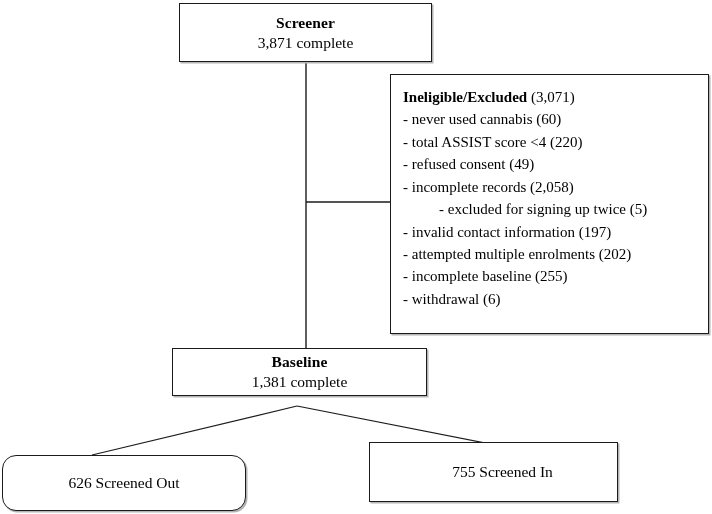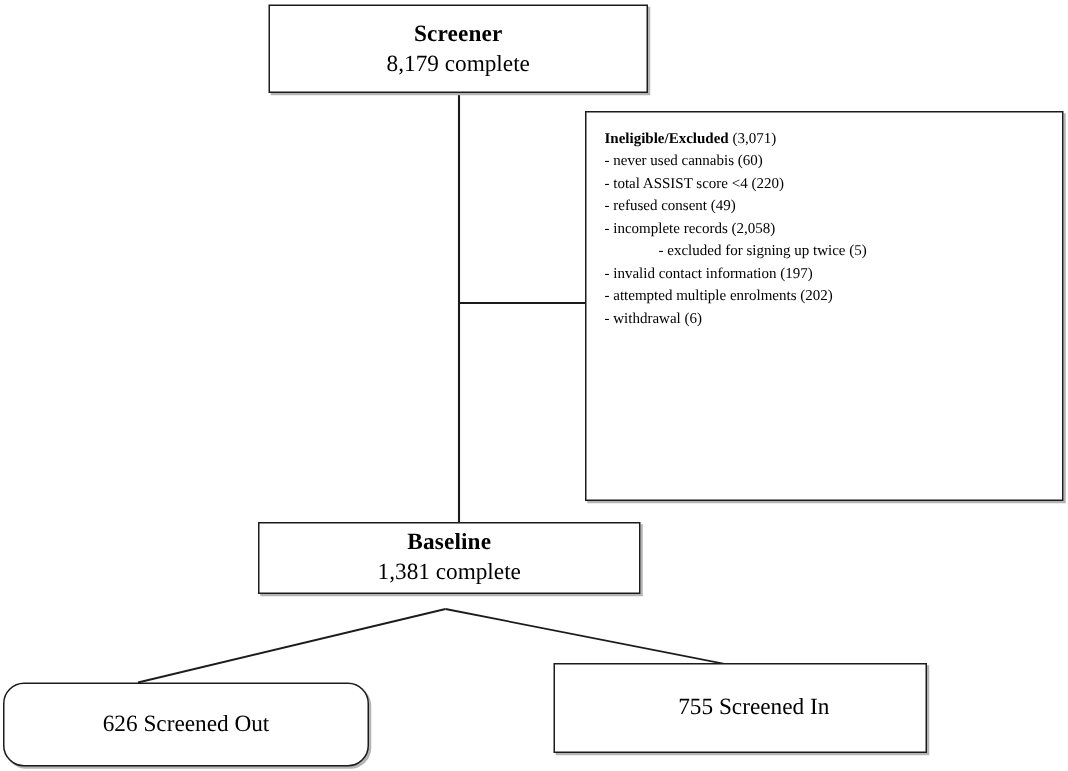--- a/index.html
+++ b/index.html
@@ -69,21 +69,21 @@
     left: 390px;
     top: 74px;
     width: 319px;
     height: 260px;
     padding: 11px 10px 8px 12px;
   }
   #exclusion-list {
     display: block;
   }
   .excl-line {
-    font-size: 10px;
+    font-size: 15px;
     line-height: 1.495;
     white-space: nowrap;
   }
   .excl-head {
     font-weight: normal;
   }
   .excl-head .excl-strong {
     font-weight: bold;
   }
   .excl-indent {
@@ -125,35 +125,36 @@
 
     <line x1="306" y1="202" x2="390" y2="202" stroke="#1b1b1b" stroke-width="1.4"></line>
 
     <line x1="297" y1="406" x2="92" y2="455" stroke="#1b1b1b" stroke-width="1.2"></line>
 
     <line x1="297" y1="406" x2="546" y2="455" stroke="#1b1b1b" stroke-width="1.2"></line>
   </svg>
 
   <div class="node node-center" id="screener-box">
     <div class="node-title">Screener</div>
-    <div class="node-sub">8,179 complete</div>
+    <div class="node-sub">3,871 complete</div>
   </div>
 
   <div class="node" id="exclusion-box">
     <div id="exclusion-list">
       <div class="excl-line excl-head">
         <span class="excl-strong">Ineligible/Excluded</span><span> (3,071)</span>
       </div>
         <div class="excl-line">- never used cannabis (60)</div>
         <div class="excl-line">- total ASSIST score &lt;4 (220)</div>
         <div class="excl-line">- refused consent (49)</div>
         <div class="excl-line">- incomplete records (2,058)</div>
         <div class="excl-line excl-indent">- excluded for signing up twice (5)</div>
         <div class="excl-line">- invalid contact information (197)</div>
         <div class="excl-line">- attempted multiple enrolments (202)</div>
+        <div class="excl-line">- incomplete baseline (255)</div>
         <div class="excl-line">- withdrawal (6)</div>
       </div>
   </div>
 
   <div class="node node-center" id="baseline-box">
     <div class="node-title">Baseline</div>
     <div class="node-sub">1,381 complete</div>
   </div>
 
   <div class="node node-center" id="screened-out-box">

